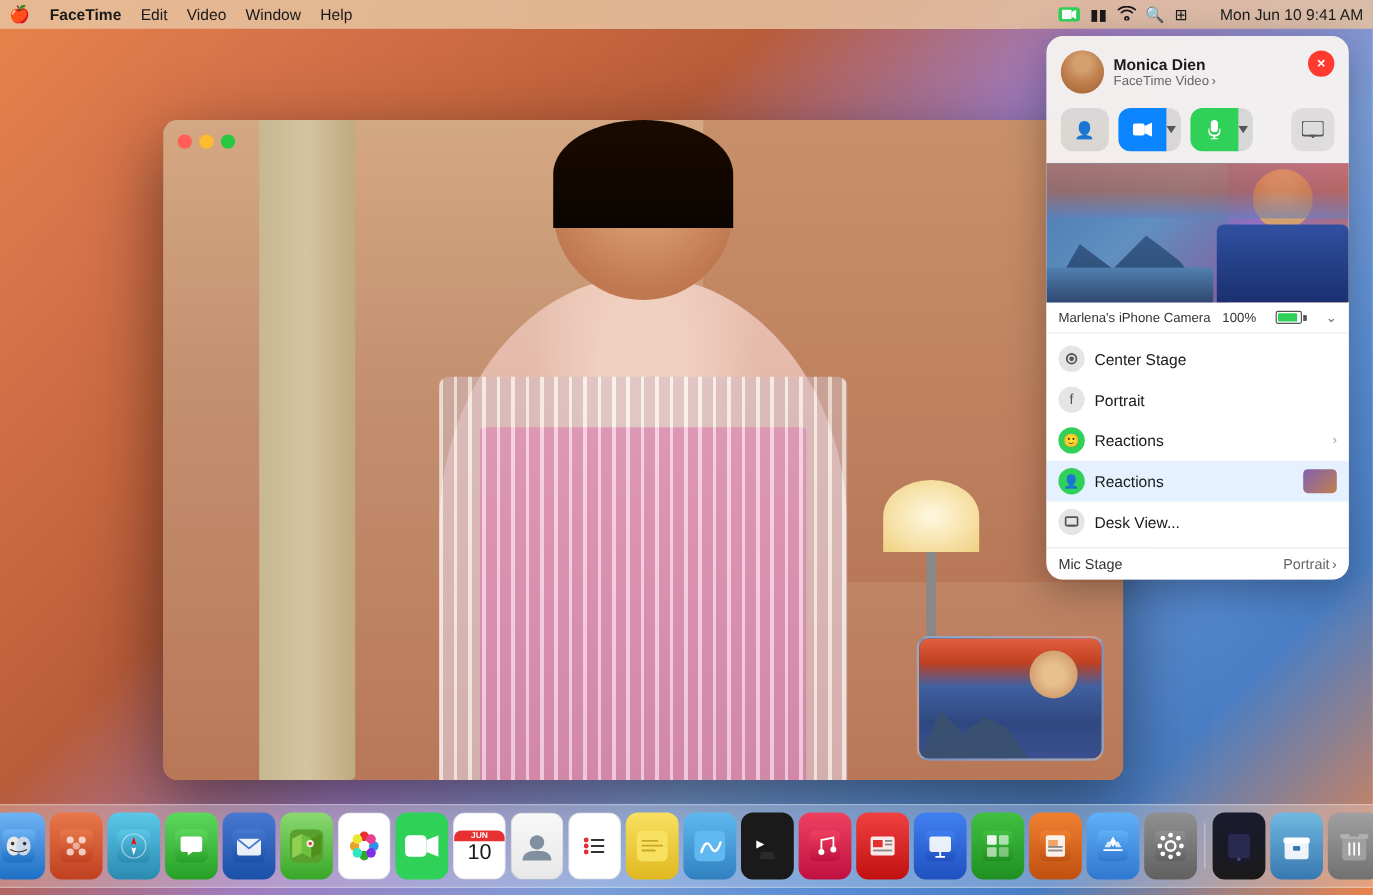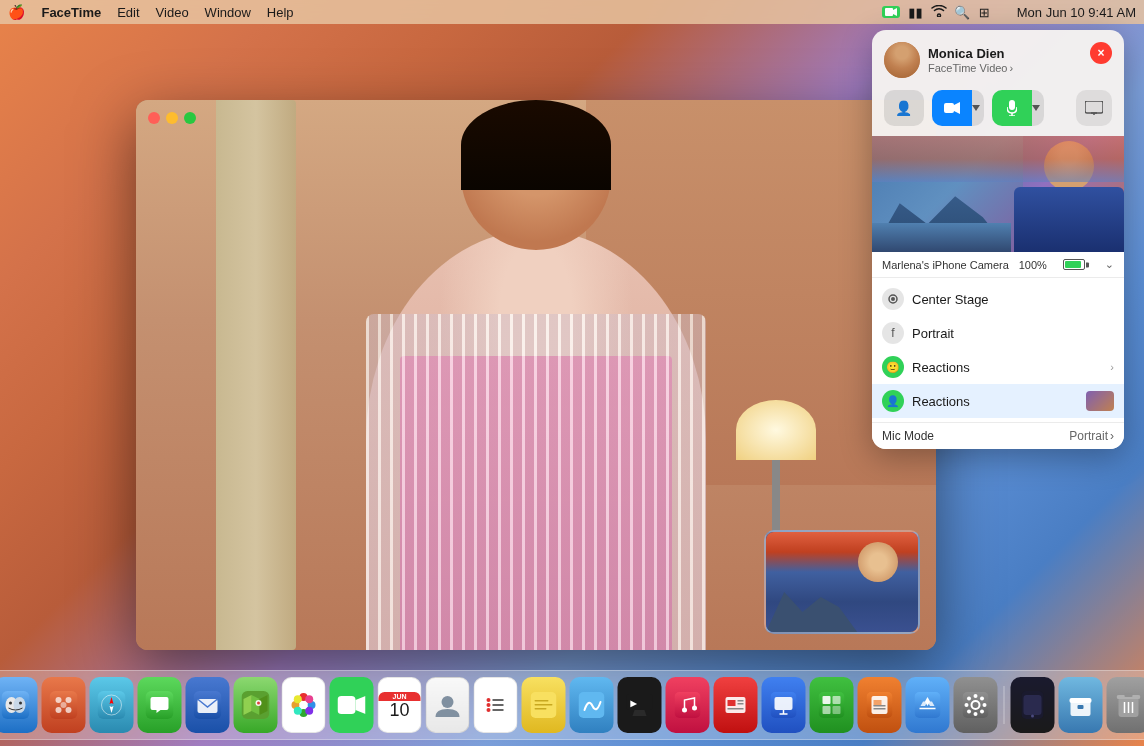--- a/index.html
+++ b/index.html
@@ -696,24 +696,33 @@
     </div>
 
     <div class="menu-list-item active" style="background:rgba(0,120,255,0.1);">
       <div class="menu-item-icon green">
         <span style="font-size:11px;">👤</span>
       </div>
       <span class="menu-item-label">Reactions</span>
       <div class="menu-item-thumbnail" style="background:linear-gradient(135deg, #8060b0 0%, #c08050 100%);"></div>
     </div>
 
+    <div class="menu-list-item">
+      <div class="menu-item-icon gray">
+        <svg width="12" height="12" viewBox="0 0 12 12">
+            <rect x="1" y="2" width="10" height="7" rx="1" fill="none" stroke="#555" stroke-width="1.5"></rect>
+            <line x1="3" y1="9" x2="9" y2="9" stroke="#555" stroke-width="1.5"></line>
+          </svg>
+      </div>
+      <span class="menu-item-label">Desk View...</span>
+    </div>
   </div>
 
   <div class="mic-mode-row">
-    <span class="mic-mode-label">Mic Mode</span>
+    <span class="mic-mode-label">Mic Stage</span>
     <div class="mic-mode-value">
       <span>Portrait</span>
       <span>›</span>
     </div>
   </div>
 </div>
 
 <div class="dock">
 
   <div class="dock-icon di-finder">

